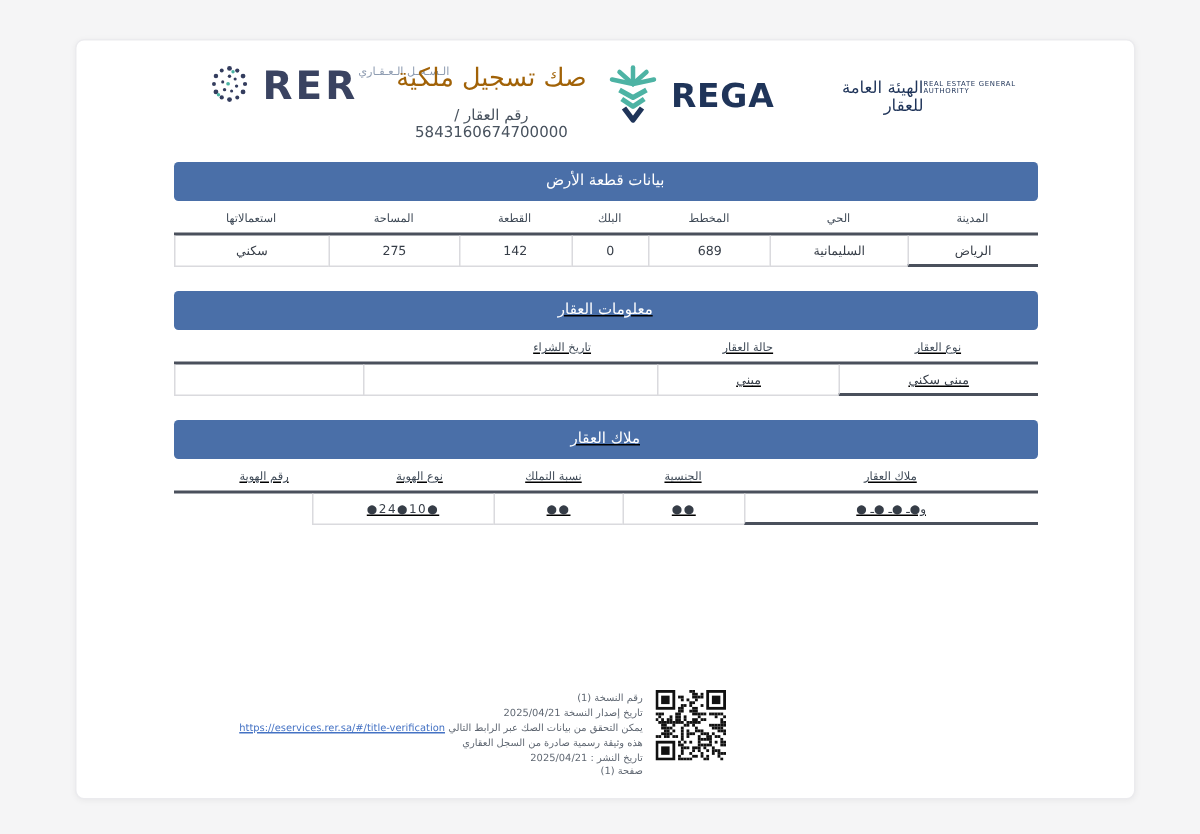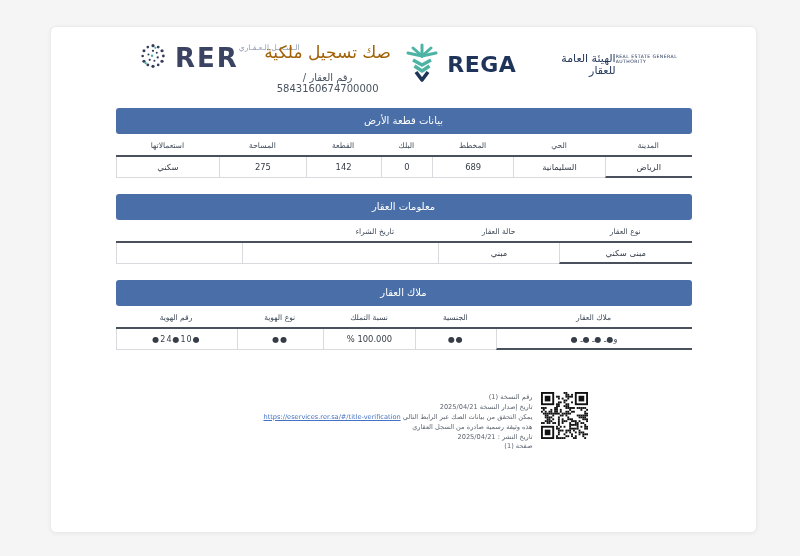--- a/index.html
+++ b/index.html
@@ -22,36 +22,36 @@
   .doc-number { margin-top:10px; font-size:10px; color:#49535f; }
   .rega-block { display:flex; align-items:center; gap:5px; }
   .rega-text { display:flex; line-height:1.05; }
   .rega-name { font-size:22px; font-weight:700; color:#1f3459; letter-spacing:.5px; }
   .rega-ar { font-size:11px; font-weight:400; color:#1f3459; direction:rtl;margin-left:20px; }
   .rega-en { font-size:4.6px; color:#22365a; letter-spacing:.45px; margin-top:2px; }
 
   
   .sec { width:576px; margin:16px auto; }
   .sec.first { margin-top:14px; }
-  .sec + .sec { margin-top:15px; }
+  .sec + .sec { margin-top:15px;text-decoration:underline; }
   .banner { height:26px; line-height:26px; text-align:center; color:#fff;
     background:#4a6fa8; font-size:10px; border-radius:3px; direction:rtl; }
   .thead { display:flex; direction:rtl; margin-top:7px; }
   .th { font-size:7.6px; color:#3e4956; text-align:center; padding-bottom:5px; }
   .tbody { display:flex; direction:rtl; border-top:2px solid #4a505c; }
   .td { height:21px; line-height:21px; font-size:8.4px; color:#363d47;
     text-align:center; border-bottom:1px solid #dadade; border-left:1px solid #dadade;
     overflow:hidden; white-space:nowrap; }
   .tbody .td:first-child { border-bottom:2px solid #4a505c; }
   .ltr { direction:ltr; }
   .dots { letter-spacing:1px; font-size:8px; }
 
   
-  .footer { width:576px; margin:42px auto 0; display:flex; direction:rtl;
-    justify-content:center; gap:8px; }
+  .footer { width:576px; margin:110px auto 0; display:flex; direction:rtl;
+    justify-content:flex-end; gap:8px; }
   .qr { width:47px; height:47px; flex:0 0 auto; }
   .f-lines { direction:rtl; text-align:right; font-size:6.6px; color:#5e6671;
     line-height:1.5; padding-top:1px; }
   .f-lines a { color:#4472c4; text-decoration:underline;padding-left:44px; }
 </style>
 </head>
 <body>
 
 <div class="card">
 
@@ -164,21 +164,20 @@
     <div class="thead">
       <div class="th" style="width:34%">ملاك العقار</div>
       <div class="th" style="width:14%">الجنسية</div>
       <div class="th" style="width:16%">نسبة التملك</div>
       <div class="th" style="width:15%">نوع الهوية</div>
       <div class="th" style="width:21%">رقم الهوية</div>
     </div>
     <div class="tbody">
       <div class="td dots" style="width:34%">و●ـ ●ـ ●ـ ●</div>
       <div class="td dots" style="width:14%">●●</div>
-      <div class="td ltr" style="width:16%">% 100.000</div>
       <div class="td dots" style="width:15%">●●</div>
       <div class="td dots ltr" style="width:21%">●24●10●</div>
     </div>
   </div>
 
   <div class="footer">
     <svg class="qr" id="qr-svg" viewBox="0 0 25 25">
         <rect x="12" y="0" width="1" height="1" fill="#111"></rect>
         <rect x="13" y="0" width="1" height="1" fill="#111"></rect>
         <rect x="13" y="1" width="1" height="1" fill="#111"></rect>

